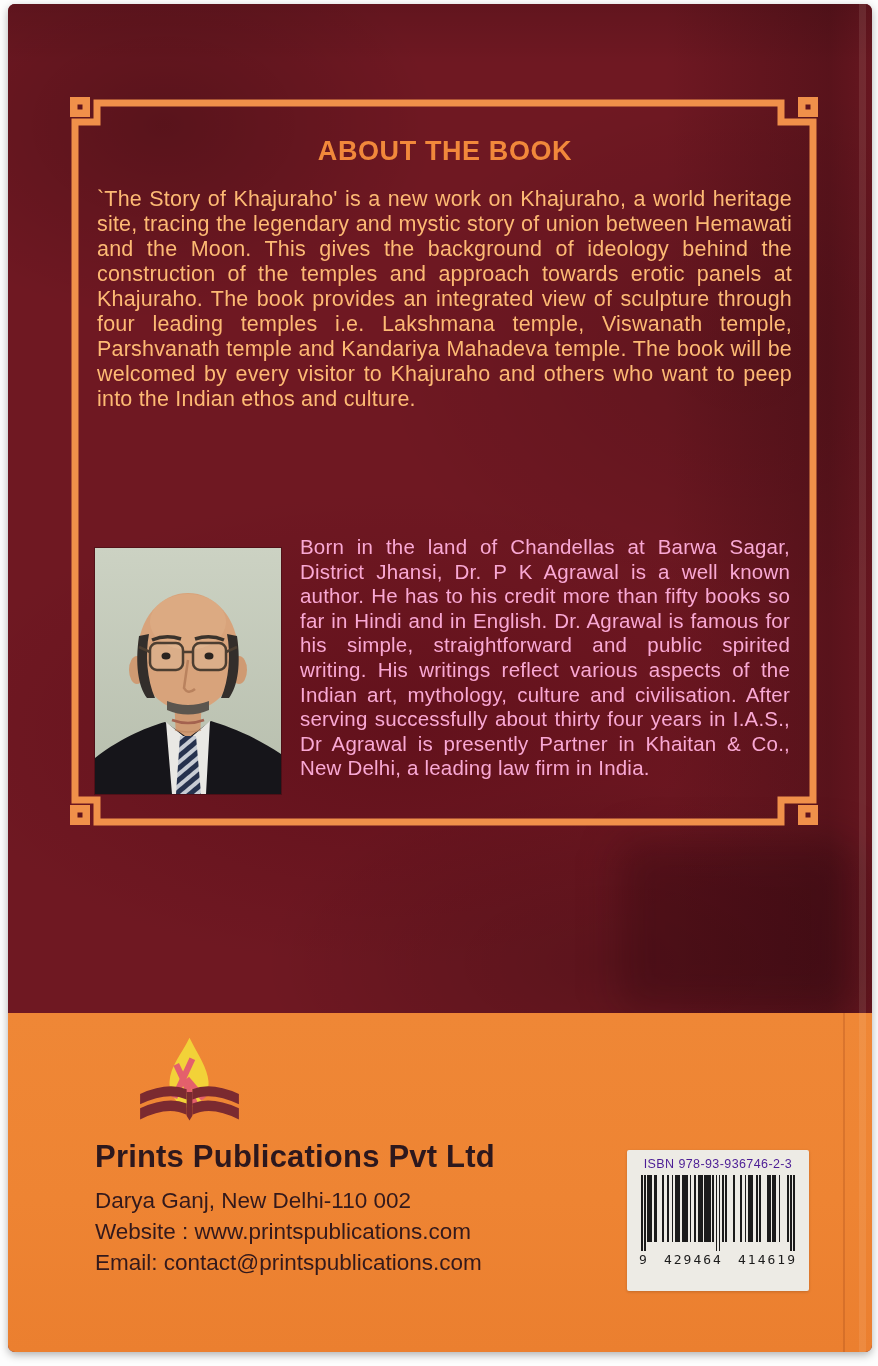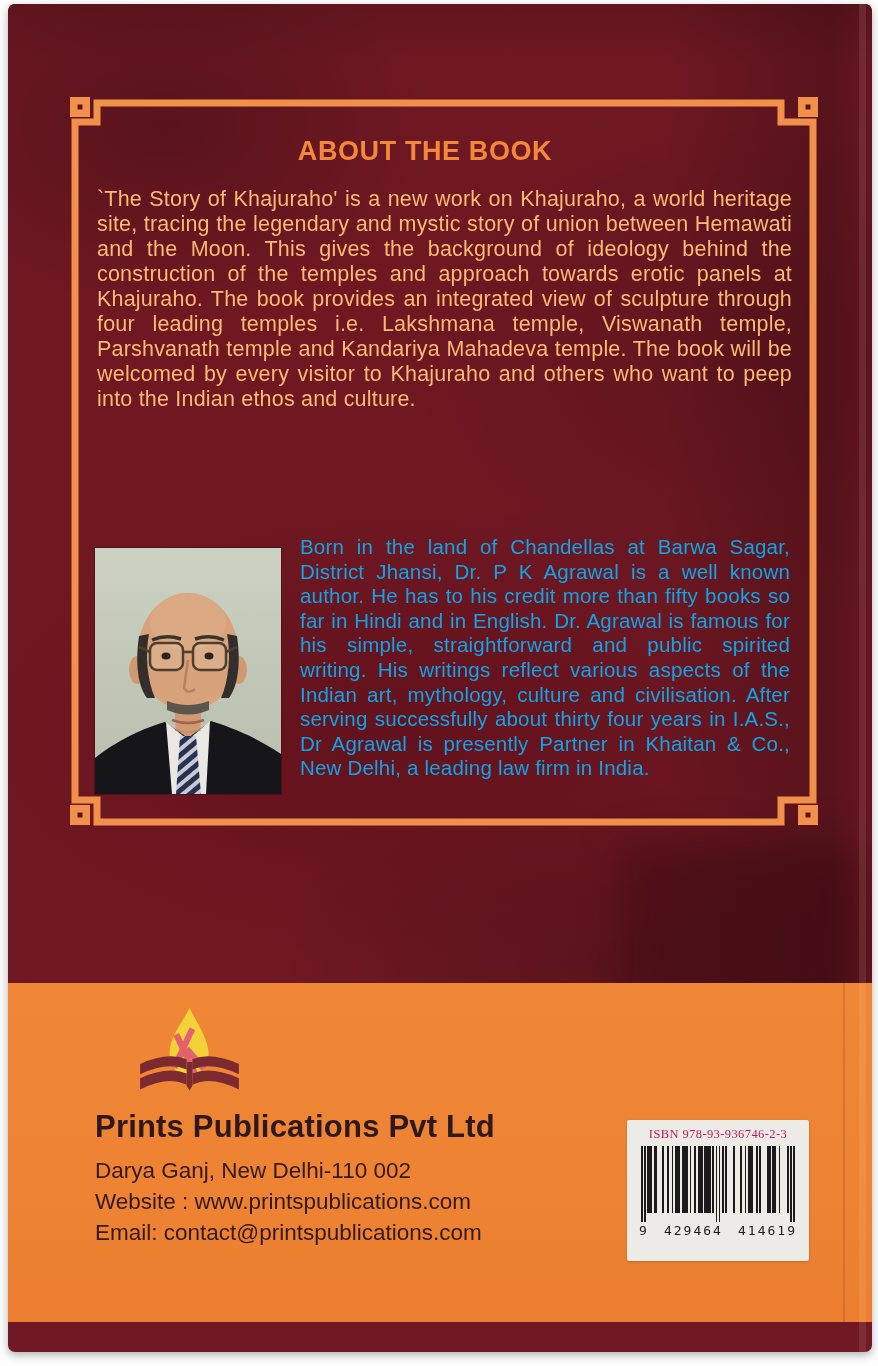--- a/index.html
+++ b/index.html
@@ -35,42 +35,42 @@
     background:rgba(45,6,12,0.38); filter:blur(20px); border-radius:20px;
   }
   .edge-light {
     position:absolute; right:6px; top:0; bottom:0; width:7px;
     background:rgba(255,234,218,0.10);
   }
   
   .frame-svg { position:absolute; left:52px; top:86px; }
   
   .sec-heading {
-    position:absolute; left:36px; width:762px; text-align:center;
+    position:absolute; left:56px; width:762px; text-align:center;
     font-size:27px; font-weight:bold; letter-spacing:0.6px; color:#f1883b;
   }
   .h-book   { top:132px; }
   .h-author { top:476px; }
   .book-body {
     position:absolute; left:89px; top:183px; width:695px;
     font-size:21.5px; line-height:25px; text-align:justify;
     color:#fdba74; letter-spacing:0.2px;
   }
   .author-body {
     position:absolute; left:292px; top:531px; width:490px;
     font-size:20.5px; line-height:24.6px; text-align:justify;
-    color:#0ea5e9; letter-spacing:0.2px;
+    color:#f9a8d4; letter-spacing:0.2px;
   }
   .author-photo {
     position:absolute; left:87px; top:544px; width:186px; height:246px;
     box-shadow:0 0 0 1px rgba(0,0,0,0.25);
   }
   
   .orange {
-    position:absolute; left:0; top:979px; width:100%; height:339px;
+    position:absolute; left:0; top:1009px; width:100%; height:339px;
     background:linear-gradient(180deg, #ef8736 0%, #ee8433 55%, #eb7f2f 100%);
   }
   .orange-crease {
     position:absolute; left:835px; top:0; width:2px; height:100%;
     background:rgba(120,40,10,0.18);
   }
   .logo-svg { position:absolute; left:124px; top:22px; }
   .pub-name {
     position:absolute; left:87px; top:126px;
     font-size:31px; font-weight:bold; color:#2d181d; letter-spacing:0.2px;
@@ -80,22 +80,22 @@
     font-size:22.5px; line-height:31px; color:#33191c;
   }
   
   .isbn-label {
     position:absolute; left:619px; top:137px; width:182px; height:141px;
     background:#edebe5; border-radius:2px;
     box-shadow:0 1px 3px rgba(0,0,0,0.18);
     padding-top:7px; box-sizing:border-box;
   }
   .isbn-text {
-    text-align:center; font-family:Liberation Serif, serif;
-    font-size:12.5px; letter-spacing:0.4px; color:#be185d; white-space:nowrap;
+    text-align:center; font-family:Liberation Sans, sans-serif;
+    font-size:12.5px; letter-spacing:0.4px; color:#4c1d95; white-space:nowrap;
   }
   .barcode-bars { display:block; margin:4px auto 0 auto; }
   .isbn-digits {
     display:flex; justify-content:space-between; padding:0 12px; margin-top:1px;
     font-family:"DejaVu Sans Mono", monospace; font-size:13px;
     letter-spacing:2px; color:#1c1c1c;
   }
 </style>
 </head>
 <body>

